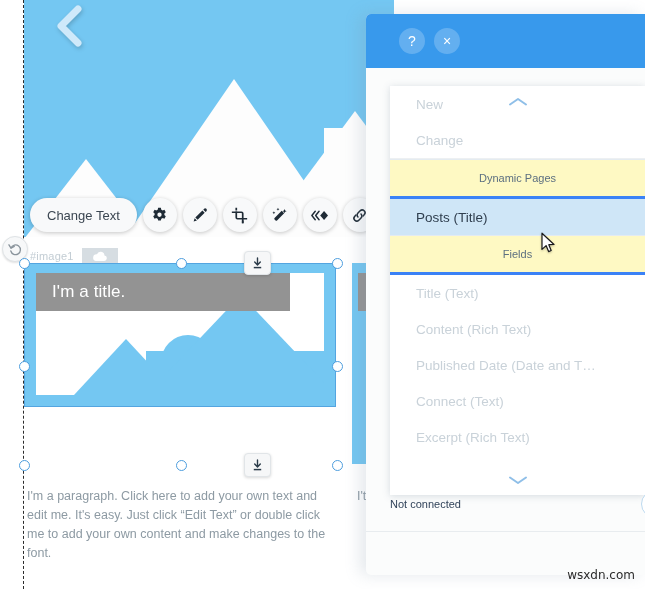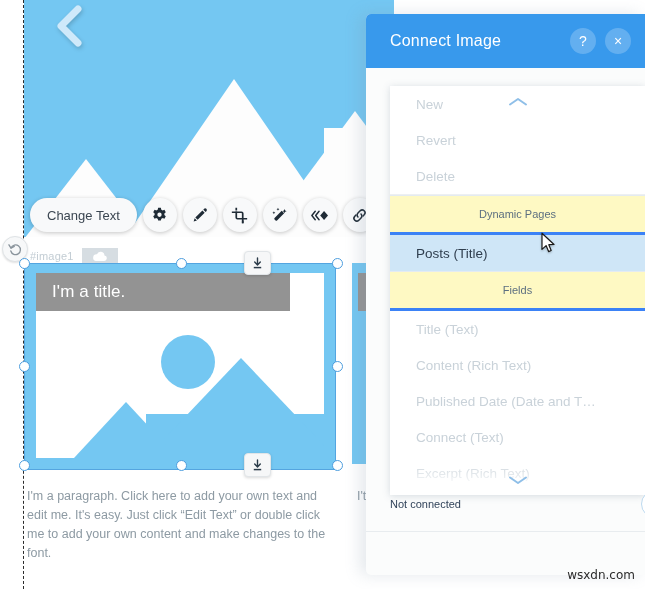--- a/index.html
+++ b/index.html
@@ -32,21 +32,21 @@
   .rotate-handle{position:absolute;left:2px;top:236px;width:24px;height:24px;border-radius:50%;
     background:#f7f8f9;border:1px solid #dfe3e6;box-shadow:0 1px 2px rgba(0,0,0,.12);
     display:flex;align-items:center;justify-content:center;}
 
   
   .elem-tag{position:absolute;left:30px;top:248px;display:flex;align-items:center;height:17px;}
   .elem-tag .tag-text{font-size:11px;color:#c3cdd4;letter-spacing:.2px;line-height:17px;}
   .elem-tag .cloud-chip{margin-left:8px;width:36px;height:17px;background:#d6dde2;display:flex;align-items:center;justify-content:center;}
 
   
-  .sel-wrap{position:absolute;left:24px;top:263px;width:312px;height:207px;}
+  .sel-wrap{position:absolute;left:24px;top:263px;width:312px;height:144px;}
   .sel-img{position:absolute;inset:0;background:#74c7f2;overflow:hidden;}
   .sel-img .inner{position:absolute;left:12px;top:10px;right:12px;bottom:12px;background:#ffffff;overflow:hidden;}
   .sel-img .circle{position:absolute;left:125px;top:62px;width:54px;height:54px;border-radius:50%;background:#74c7f2;}
   .sel-img .pk-big{position:absolute;left:110px;bottom:0;width:0;height:0;
     border-left:95px solid transparent;border-right:95px solid transparent;border-bottom:100px solid #74c7f2;}
   .sel-img .pk-small{position:absolute;left:38px;bottom:0;width:0;height:0;
     border-left:52px solid transparent;border-right:52px solid transparent;border-bottom:56px solid #74c7f2;}
   .sel-img .pk-fill{position:absolute;left:110px;bottom:0;right:0;height:44px;background:#74c7f2;}
   .title-band{position:absolute;left:12px;top:10px;width:254px;height:38px;background:#939393;
     display:flex;align-items:center;}
@@ -231,31 +231,29 @@
       <svg width="17" height="17" viewBox="0 0 20 20" aria-hidden="true">
         <path d="M8.2 11.8a3.3 3.3 0 0 1 0-4.7l2.6-2.6a3.3 3.3 0 0 1 4.7 4.7l-1.3 1.3" fill="none" stroke="#1f2b36" stroke-width="1.8" stroke-linecap="round"></path>
         <path d="M11.8 8.2a3.3 3.3 0 0 1 0 4.7l-2.6 2.6a3.3 3.3 0 0 1-4.7-4.7l1.3-1.3" fill="none" stroke="#1f2b36" stroke-width="1.8" stroke-linecap="round"></path>
       </svg>
     </div>
   </div>
 </div>
 
 <div class="panel">
   <div class="panel-head">
-    <div class="ttl">Connect Image</div>
     <div class="head-btn">?</div>
     <div class="head-btn">×</div>
   </div>
 
   <div class="panel-body">
     <div class="dropdown">
 
       <div class="dd-row disabled">New</div>
-      <div class="dd-row disabled">Revert</div>
-      <div class="dd-row disabled">Delete</div>
+      <div class="dd-row disabled">Change</div>
       <div class="dd-sep"></div>
 
       <div class="dd-head">Dynamic Pages</div>
       <div class="dd-row selected">Posts (Title)</div>
 
       <div class="dd-head">Fields</div>
       <div class="dd-row disabled">Title (Text)</div>
       <div class="dd-row disabled">Content (Rich Text)</div>
       <div class="dd-row disabled">Published Date (Date and T…</div>
       <div class="dd-row disabled">Connect (Text)</div>

